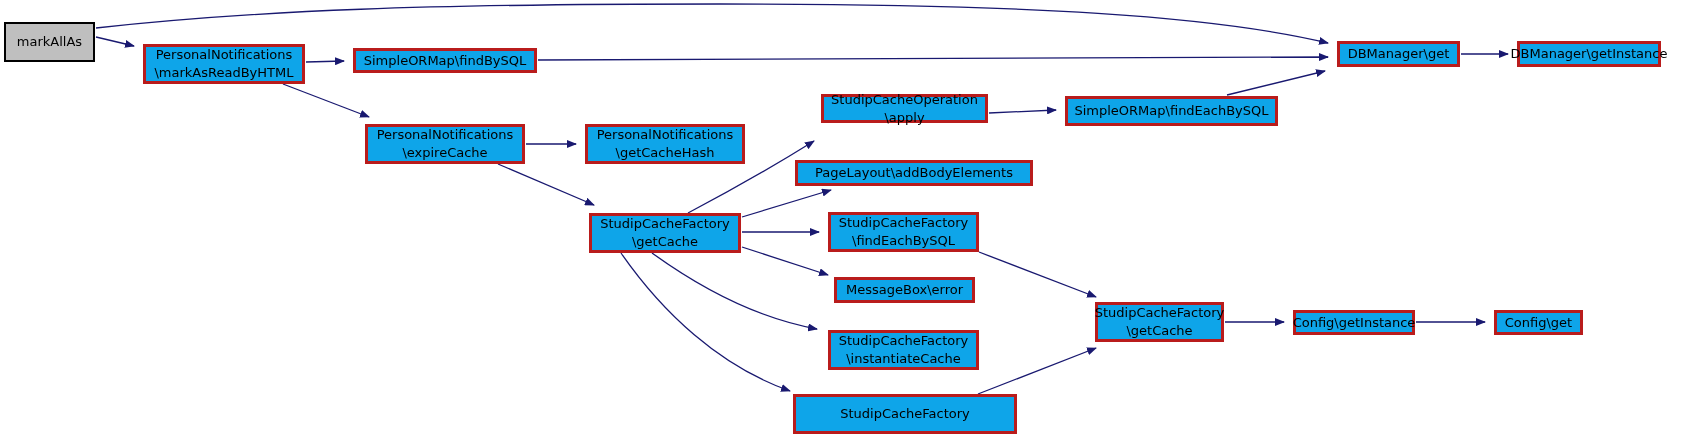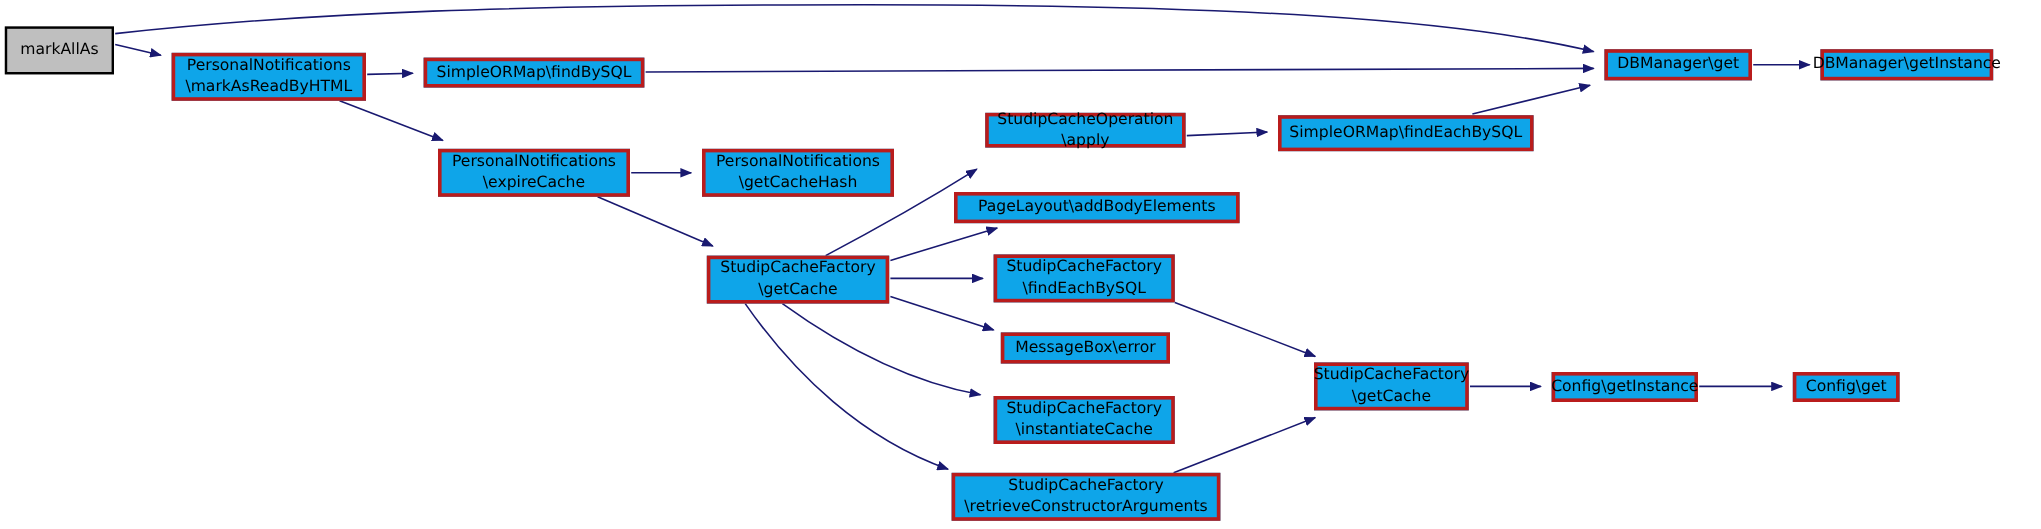--- a/index.html
+++ b/index.html
@@ -119,21 +119,20 @@
       </div>
       <div class="node" style="left: 834px; top: 277px; width: 141px; height: 26px;">
         <span class="line">MessageBox\error</span>
       </div>
       <div class="node" style="left: 828px; top: 330px; width: 151px; height: 40px;">
         <span class="line">StudipCacheFactory</span>
         <span class="line">\instantiateCache</span>
       </div>
       <div class="node" style="left: 793px; top: 394px; width: 224px; height: 40px;">
         <span class="line">StudipCacheFactory</span>
-        <span class="line">\retrieveConstructorArguments</span>
       </div>
       <div class="node" style="left: 1095px; top: 302px; width: 129px; height: 40px;">
         <span class="line">StudipCacheFactory</span>
         <span class="line">\getCache</span>
       </div>
       <div class="node" style="left: 1065px; top: 96px; width: 213px; height: 30px;">
         <span class="line">SimpleORMap\findEachBySQL</span>
       </div>
       <div class="node" style="left: 1337px; top: 41px; width: 123px; height: 26px;">
         <span class="line">DBManager\get</span>

